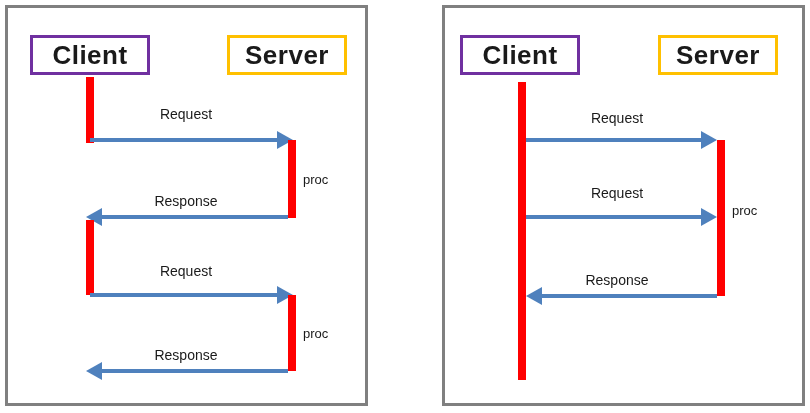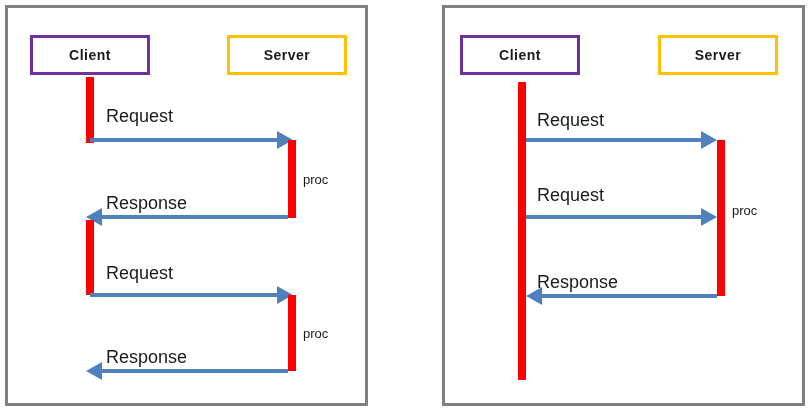--- a/index.html
+++ b/index.html
@@ -11,35 +11,35 @@
   .panel {
     position:absolute; top:5px; width:357px; height:395px;
     border:3px solid var(--panel_border,#808080); background:#fff; box-sizing:content-box;
   }
   .panel-left  { left:5px; }
   .panel-right { left:442px; }
   .actor {
     position:absolute; width:120px; height:40px; box-sizing:border-box;
     border:3px solid #22c55e; background:#fff;
     display:flex; align-items:center; justify-content:center;
-    font-size:14px; font-weight:bold; letter-spacing:0.5px;
+    font-size:26px; font-weight:bold; letter-spacing:0.5px;
   }
   .actor.client { border-color:var(--client_border,#7030A0); }
   .actor.server { border-color:var(--server_border,#FFC000); }
   .bar { position:absolute; width:8px; background:var(--activation_bar,#FF0000); }
   .line { position:absolute; height:4px; background:var(--arrow,#4F81BD); }
   .head {
     position:absolute; width:0; height:0;
     border-top:9px solid transparent; border-bottom:9px solid transparent;
   }
   .head.right { border-left:16px solid var(--arrow,#4F81BD); }
   .head.left  { border-right:16px solid var(--arrow,#4F81BD); }
   .msg-label {
-    position:absolute; width:160px; text-align:left;
-    font-size:18px; white-space:nowrap;
+    position:absolute; width:160px; text-align:center;
+    font-size:14px; white-space:nowrap;
   }
   .proc-label { position:absolute; font-size:13px; white-space:nowrap; }
 </style>
 </head>
 <body>
 
 <div class="canvas">
 
   <section class="panel panel-left">
     <div class="actor client" style="left:22px; top:27px;">

